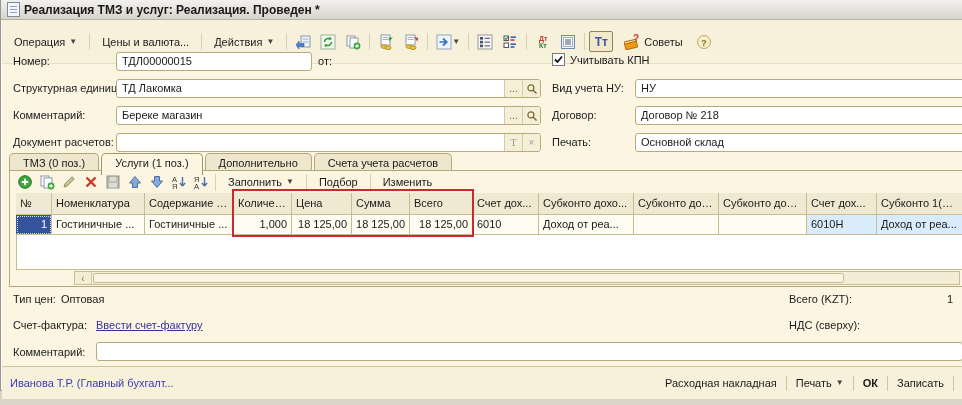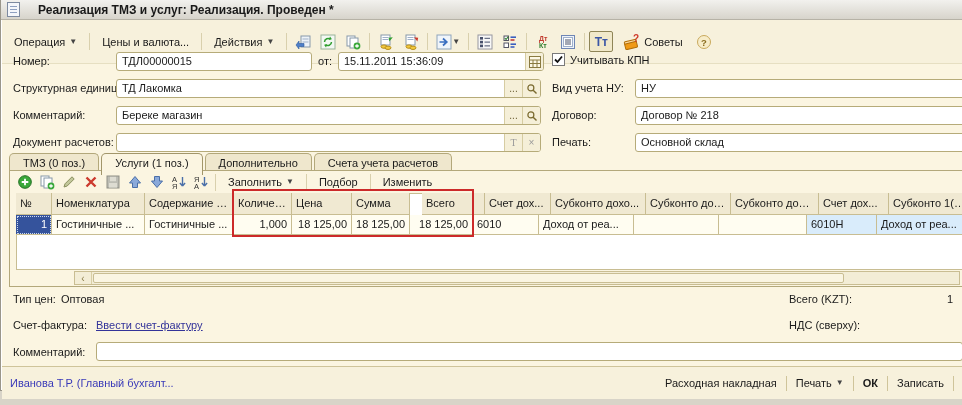--- a/index.html
+++ b/index.html
@@ -6,21 +6,21 @@
     --window-bg:#fbf5e1; --toolbar-bg:#f7f1dc; --border:#b3a87b;
     --highlight:#cc2a2a; --nu-bg:#d9ecfb; --sel-bg:#35539c;
     --link:#333399; --user:#3a3ab8; --cellbg:#fffdf1; --hdrbg:#f0e9d2;
     --gridline:#c8bd92;
   }
   *{box-sizing:border-box;margin:0;padding:0}
   body{font-family:"Liberation Sans",sans-serif;font-size:11px;color:#1a1a1a;background:#d8d4c8}
   .screen{position:relative;width:962px;height:405px;background:#d8d4c8;overflow:hidden}
   .window{position:absolute;left:0;top:0;width:962px;height:391px;background:var(--window-bg);border-left:1px solid #9a968a;border-bottom:1px solid #9a968a;box-shadow:inset 1px 0 0 #fff}
   
-  .titlebar{position:absolute;left:0;top:0;right:0;height:20px;background:linear-gradient(#f2f1ee,#d7d4cb);border-bottom:1px solid #b6b2a6;display:flex;align-items:center;padding:0 6px;gap:18px}
+  .titlebar{position:absolute;left:0;top:0;right:0;height:20px;background:linear-gradient(#f2f1ee,#d7d4cb);border-bottom:1px solid #b6b2a6;display:flex;align-items:center;padding:0 6px;gap:4px}
   .titlebar .ttl{font-weight:bold;font-size:12px;white-space:nowrap}
   .doc-ic{width:13px;height:15px;background:#f4f6fa;border:1px solid #7d8aa0;position:relative}
   .doc-ic:before{content:"";position:absolute;left:2px;top:3px;right:2px;height:1px;background:#8fa0c0;box-shadow:0 3px 0 #8fa0c0,0 6px 0 #8fa0c0}
   
   .toolbar{position:absolute;left:1px;top:20px;right:0;height:44px;background:var(--toolbar-bg);border-bottom:1px solid #e6dfc2;display:flex;align-items:center;padding:0 4px;gap:1px}
   .tbtn{height:20px;padding:0 7px;display:flex;align-items:center;gap:4px;border:1px solid transparent;border-radius:2px;white-space:nowrap;cursor:default}
   .darr{font-size:8px;color:#444;line-height:1}
   .tsep{width:1px;height:17px;background:#d9d0ad;margin:0 3px;flex:none}
   .ibtn{width:24px;height:21px;display:flex;align-items:center;justify-content:center;border:1px solid transparent;border-radius:2px;flex:none}
   .ibtn.pressed{border:1px solid #8f8557;background:#f1e9ca}
@@ -206,32 +206,20 @@
             <text x="8" y="11.5" font-size="9.5" text-anchor="middle" fill="#8a6d1f" font-weight="bold">?</text>
           </svg>
         </div>
   </div>
 
   <span class="lbl" style="left:12px;top:55px">Номер:</span>
   <div class="fld" style="left:115px;top:52px;width:196px">
         <span class="fval">ТДЛ00000015</span>
       </div>
   <span class="lbl" style="left:317px;top:55px">от:</span>
-  <div class="fld" style="left:337px;top:52px;width:206px">
-    <span class="fval">15.11.2011 15:36:09</span>
-    <span class="fbtn">
-          <svg width="12" height="12" viewBox="0 0 12 12">
-            <rect x="0.5" y="0.5" width="11" height="11" fill="#fdf8e6" stroke="#8a7a40"></rect>
-            <line x1="0.5" y1="4" x2="11.5" y2="4" stroke="#8a7a40"></line>
-            <line x1="4" y1="4" x2="4" y2="11.5" stroke="#8a7a40"></line>
-            <line x1="8" y1="4" x2="8" y2="11.5" stroke="#8a7a40"></line>
-            <line x1="0.5" y1="7.5" x2="11.5" y2="7.5" stroke="#8a7a40"></line>
-          </svg>
-        </span>
-  </div>
   <div class="cbox" style="left:551px;top:53px">
     <span class="cb">
           <svg width="11" height="11" viewBox="0 0 11 11">
             <path d="M2 5.5l2.5 2.5L9 2.5" fill="none" stroke="#111" stroke-width="1.8"></path>
           </svg>
         </span>
     <span>Учитывать КПН</span>
   </div>
 
   <span class="lbl" style="left:12px;top:82px">Структурная единица:</span>
@@ -364,21 +352,21 @@
           </div>
     </div>
     <div class="gridbg"></div>
     <div class="thead">
           <div class="hcell" style="width: 36px;">№</div>
           <div class="hcell" style="width: 93px;">Номенклатура</div>
           <div class="hcell" style="width: 89px;">Содержание у...</div>
           <div class="hcell" style="width: 58px;">Количес...</div>
           <div class="hcell" style="width: 60px;">Цена</div>
           <div class="hcell" style="width: 58px;">Сумма</div>
-          <div class="hcell" style="width: 63px; margin-left: 12px;">Всего</div>
+          <div class="hcell" style="width: 63px;">Всего</div>
           <div class="hcell" style="width: 66px;">Счет дох...</div>
           <div class="hcell" style="width: 95px;">Субконто дохо...</div>
           <div class="hcell" style="width: 85px;">Субконто дохо...</div>
           <div class="hcell" style="width: 88px;">Субконто дохо...</div>
           <div class="hcell" style="width: 70px;">Счет дох...</div>
           <div class="hcell" style="width: 88px;">Субконто 1(НУ)</div>
         </div>
     <div class="trow">
           <div class="cell rowsel" style="width: 36px;">1</div>
           <div class="cell" style="width: 93px;">Гостиничные ...</div>

